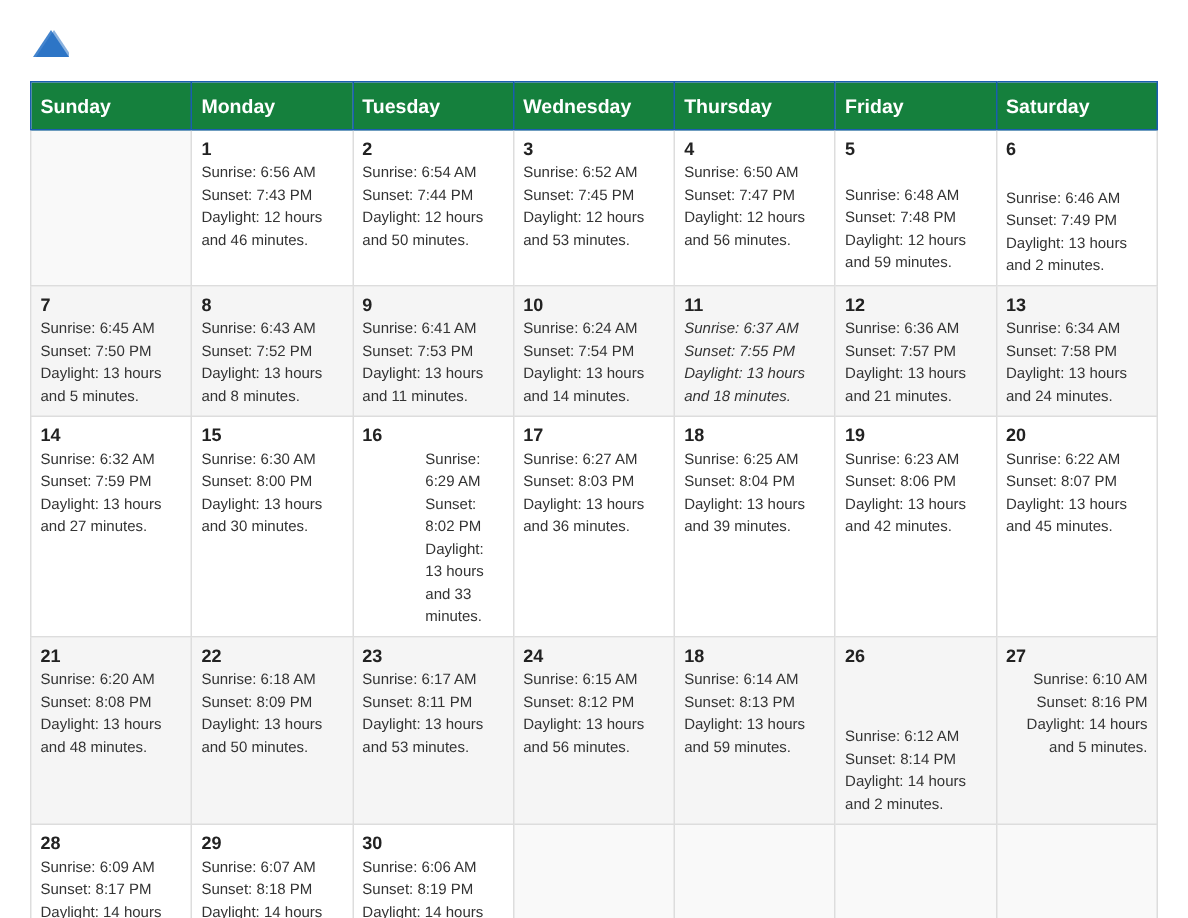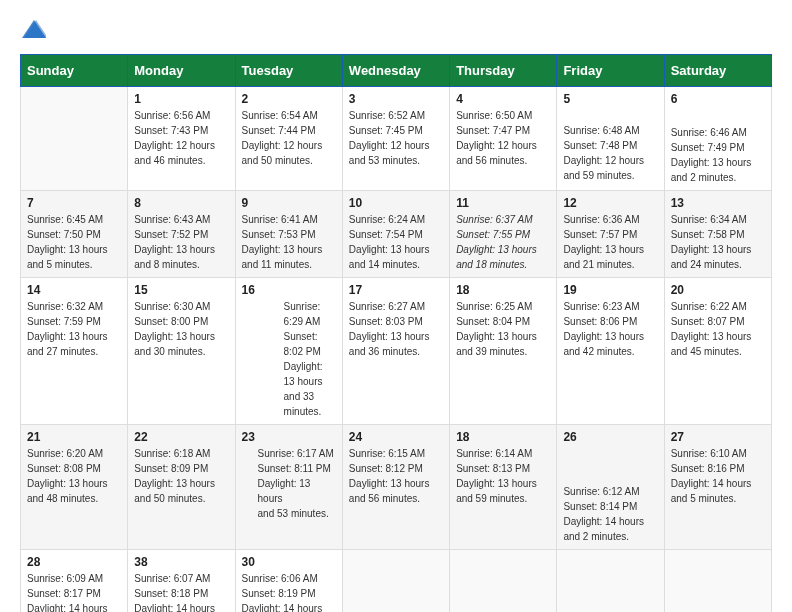--- a/index.html
+++ b/index.html
@@ -284,21 +284,21 @@
         </td>
         <td>
           <span class="day-number">22</span>
           <div class="day-info" style="white-space: pre-line;">Sunrise: 6:18 AM
 Sunset: 8:09 PM
 Daylight: 13 hours
 and 50 minutes.</div>
         </td>
         <td>
           <span class="day-number">23</span>
-          <div class="day-info" style="white-space: pre-line; margin-left: 16px;">Sunrise: 6:17 AM
+          <div class="day-info" style="white-space: pre-line;">Sunrise: 6:17 AM
 Sunset: 8:11 PM
 Daylight: 13 hours
 and 53 minutes.</div>
         </td>
         <td>
           <span class="day-number">24</span>
           <div class="day-info" style="white-space: pre-line;">Sunrise: 6:15 AM
 Sunset: 8:12 PM
 Daylight: 13 hours
 and 56 minutes.</div>
@@ -312,36 +312,36 @@
         </td>
         <td>
           <span class="day-number">26</span>
           <div class="day-info" style="white-space: pre-line; margin-top: 40px;">Sunrise: 6:12 AM
 Sunset: 8:14 PM
 Daylight: 14 hours
 and 2 minutes.</div>
         </td>
         <td>
           <span class="day-number">27</span>
-          <div class="day-info" style="white-space: pre-line;">Sunrise: 6:10 AM
+          <div class="day-info" style="white-space: pre-line; text-align: right;">Sunrise: 6:10 AM
 Sunset: 8:16 PM
 Daylight: 14 hours
 and 5 minutes.</div>
         </td>
       </tr>
       <tr>
         <td>
           <span class="day-number">28</span>
           <div class="day-info" style="white-space: pre-line;">Sunrise: 6:09 AM
 Sunset: 8:17 PM
 Daylight: 14 hours
 and 8 minutes.</div>
         </td>
         <td>
-          <span class="day-number">38</span>
+          <span class="day-number">29</span>
           <div class="day-info" style="white-space: pre-line;">Sunrise: 6:07 AM
 Sunset: 8:18 PM
 Daylight: 14 hours
 and 10 minutes.</div>
         </td>
         <td>
           <span class="day-number">30</span>
           <div class="day-info" style="white-space: pre-line;">Sunrise: 6:06 AM
 Sunset: 8:19 PM
 Daylight: 14 hours

